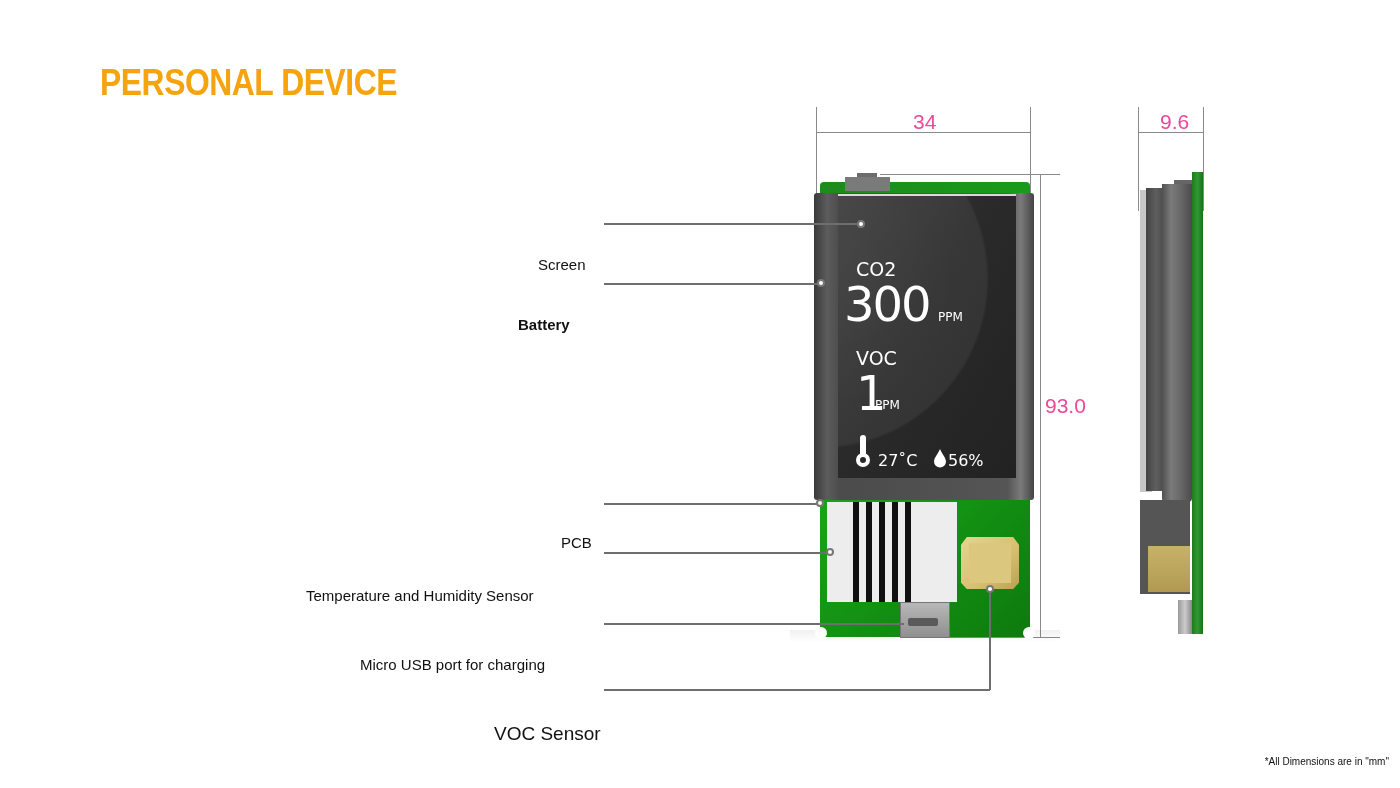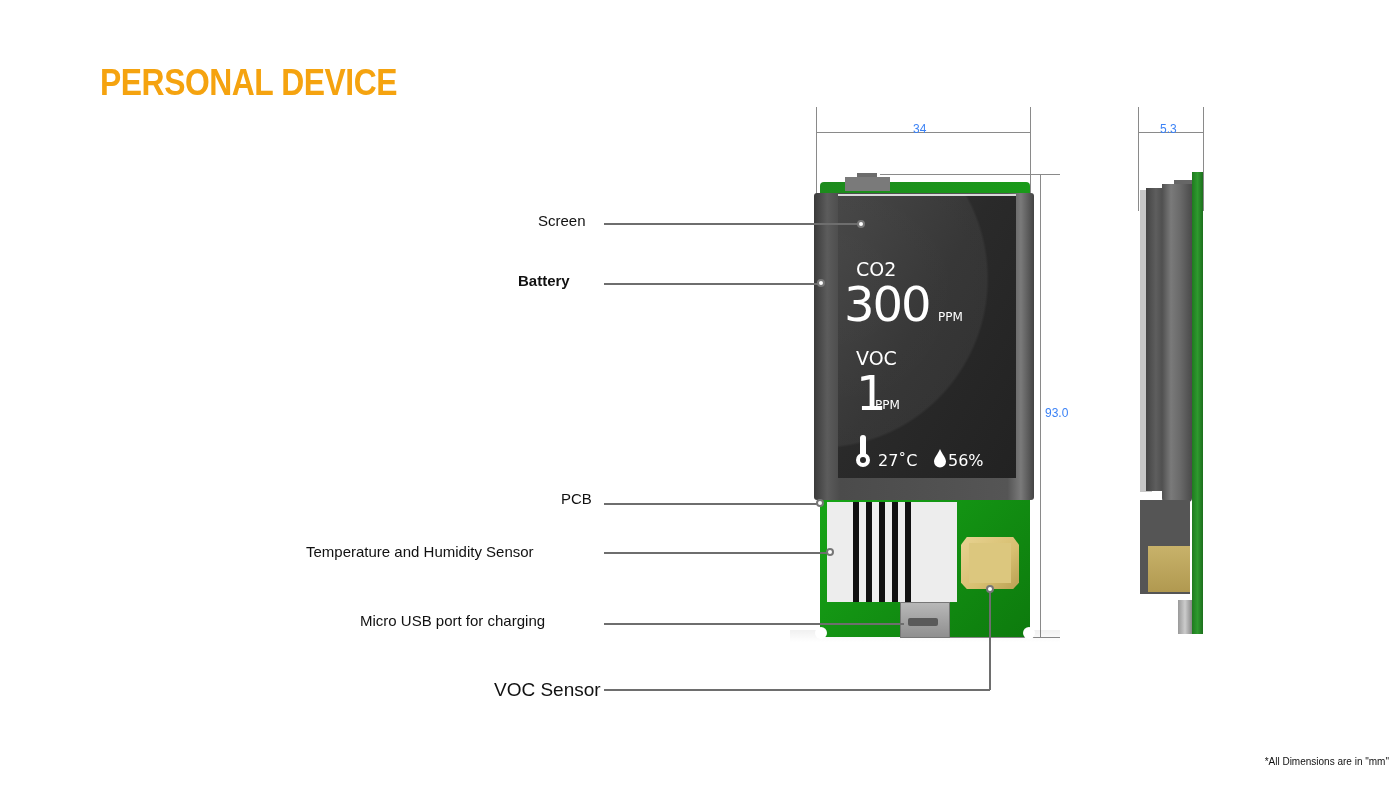--- a/index.html
+++ b/index.html
@@ -1,24 +1,24 @@
 <!DOCTYPE html>
 <html><head>
 <meta charset="utf-8">
 <style>
   html,body{margin:0;padding:0;background:#ffffff;}
   body{width:1400px;height:788px;position:relative;overflow:hidden;font-family:"Liberation Sans","DejaVu Sans",sans-serif;color:#111;}
   .title{position:absolute;left:100px;top:62px;font-family:"Liberation Sans",sans-serif;font-weight:bold;font-size:37px;letter-spacing:-0.5px;color:#f5a30f;transform:scaleX(0.86);transform-origin:left top;}
-  .label{position:absolute;font-size:15px;color:#111;white-space:nowrap;}
+  .label{position:absolute;font-size:15px;color:#111;white-space:nowrap;margin-top:44px;}
   .label.big{font-size:19px;}
   .leader{position:absolute;height:1.5px;background:#6e6e6e;}
   .leader-v{position:absolute;width:1.5px;background:#6e6e6e;}
   .dot{position:absolute;width:8px;height:8px;border:2px solid #777;border-radius:50%;background:#fff;box-sizing:border-box;}
   .dim-line{position:absolute;background:#8a8a8a;}
-  .dim-text{position:absolute;font-size:12px;color:#3b82f6;margin-top:12px;}
+  .dim-text{position:absolute;font-size:21px;color:#ec4899;}
   .footnote{position:absolute;right:11px;top:756px;font-size:10px;color:#111;}
 
   
   .pcb{position:absolute;left:820px;top:182px;width:210px;height:455px;background:linear-gradient(135deg,#1d8a1d 0%,#17a317 50%,#0d7a0d 100%);border-radius:4px;}
   .pcb-notch{position:absolute;width:12px;height:12px;background:#fff;border-radius:50%;}
   .btn-top{position:absolute;left:845px;top:177px;width:45px;height:14px;background:#7a7a7a;}
   .btn-top2{position:absolute;left:857px;top:173px;width:20px;height:6px;background:#6c6c6c;}
   .battery{position:absolute;left:814px;top:193px;width:220px;height:307px;background:linear-gradient(90deg,#3a3a3a 0%,#5c5c5c 6%,#4b4b4b 12%,#555 88%,#7a7a7a 94%,#444 100%);border-radius:3px;}
   .screen{position:absolute;left:838px;top:194px;width:178px;height:282px;background:linear-gradient(120deg,#3a3a3a 0%,#2a2a2a 45%,#222 100%);border-top:2px solid #d8d8d8;}
   .screen-glare{position:absolute;left:838px;top:194px;width:178px;height:282px;background:radial-gradient(ellipse at -10% 30%,rgba(255,255,255,0.08) 0%,rgba(255,255,255,0.06) 60%,rgba(0,0,0,0) 61%);}
@@ -52,21 +52,21 @@
 <div class="dim-text" style="left:913px;top:110px;">34</div>
 
 <div class="dim-line" style="left:880px;top:174px;width:180px;height:1px;"></div>
 <div class="dim-line" style="left:900px;top:637px;width:160px;height:1px;"></div>
 <div class="dim-line" style="left:1040px;top:175px;width:1px;height:462px;"></div>
 <div class="dim-text" style="left:1045px;top:394px;">93.0</div>
 
 <div class="dim-line" style="left:1138px;top:107px;width:1px;height:104px;"></div>
 <div class="dim-line" style="left:1203px;top:107px;width:1px;height:104px;"></div>
 <div class="dim-line" style="left:1139px;top:132px;width:64px;height:1px;"></div>
-<div class="dim-text" style="left:1160px;top:110px;">5.3</div>
+<div class="dim-text" style="left:1160px;top:110px;">9.6</div>
 
 <div>
   <div class="shadow"></div>
   <div class="pcb"></div>
   <div class="pcb-notch" style="left:815px;top:627px;"></div>
   <div class="pcb-notch" style="left:1023px;top:627px;"></div>
   <div class="btn-top2"></div>
   <div class="btn-top"></div>
   <div class="battery"></div>
   <div class="screen"></div>

